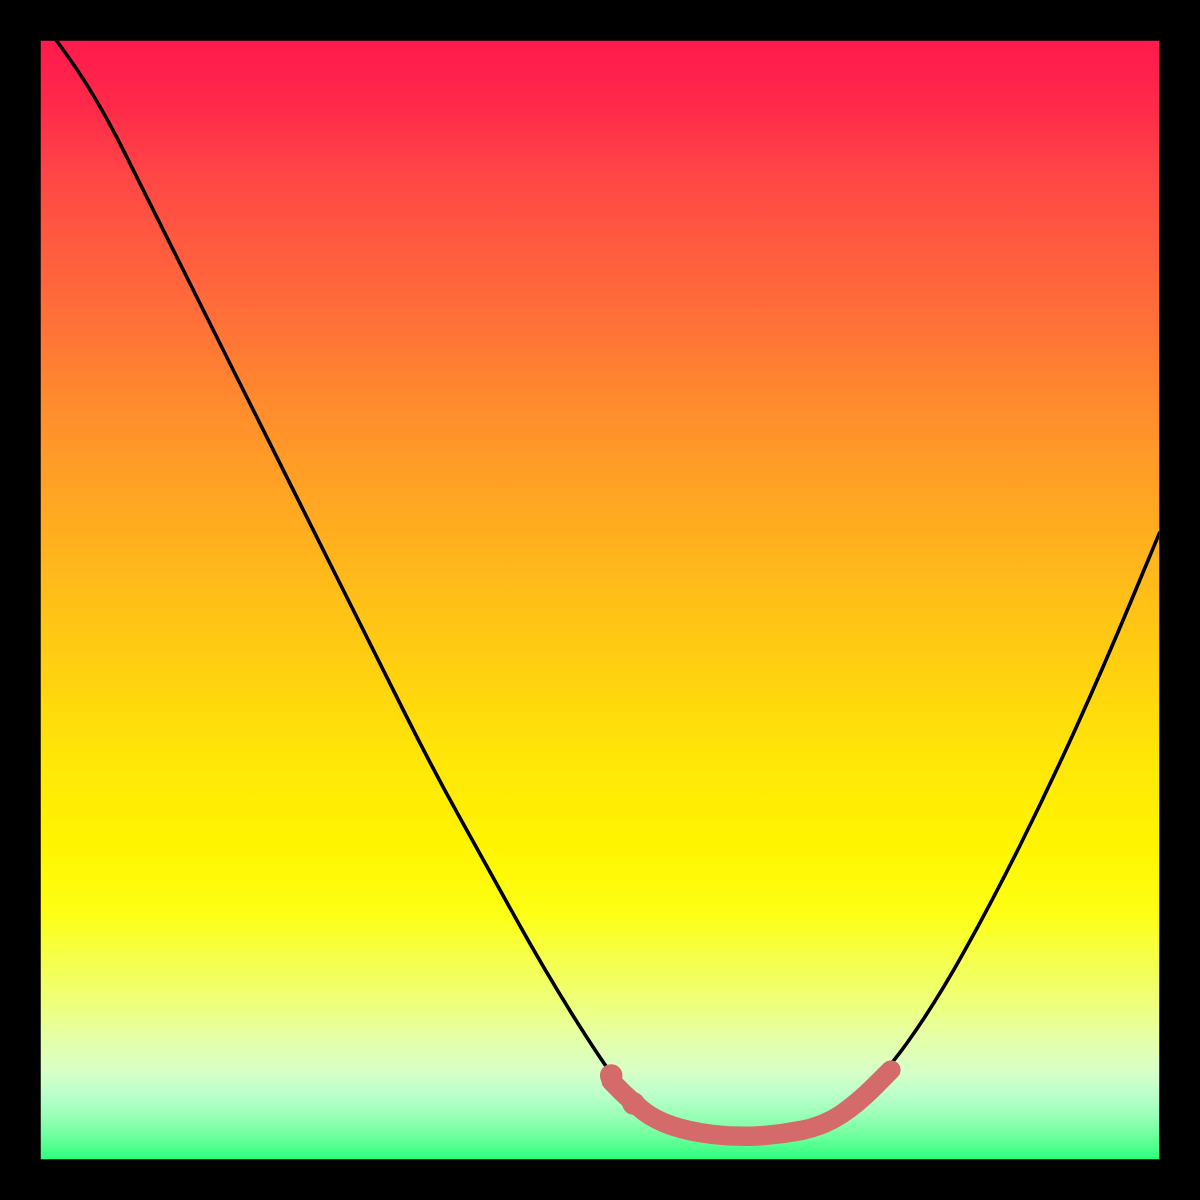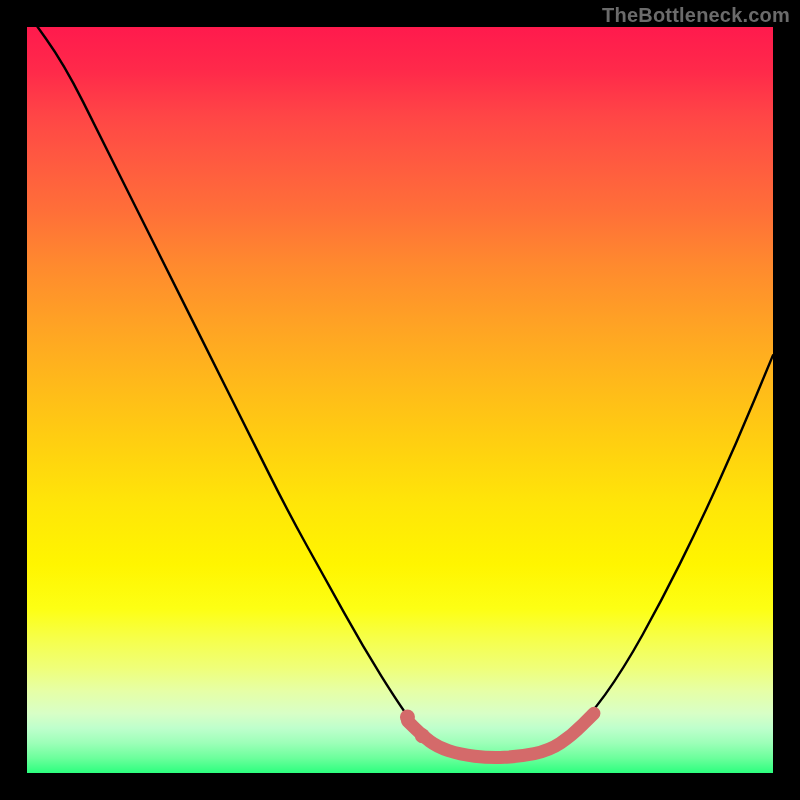--- a/index.html
+++ b/index.html
@@ -70,14 +70,13 @@
     <div class="gradient"></div>
     <svg class="curve" viewBox="0 0 746 746" preserveAspectRatio="none">
       <path id="main-curve" fill="none" stroke="#000" stroke-width="2.4" stroke-linecap="round" stroke-linejoin="round" d="M 0 -14.919999999999959 Q 0 -14.919999999999959 18.650000000000002 11.190000000000055 Q 37.300000000000004 37.30000000000007 55.95 74.60000000000002 Q 74.60000000000001 111.89999999999998 93.25 149.2 Q 111.89999999999999 186.5 130.55 223.79999999999998 Q 149.20000000000002 261.09999999999997 167.85000000000002 298.4 Q 186.5 335.7 205.14999999999998 373 Q 223.79999999999998 410.3 242.45 447.6 Q 261.09999999999997 484.90000000000003 279.75 518.47 Q 298.40000000000003 552.04 317.05 585.6099999999999 Q 335.7 619.18 354.35 649.02 Q 373 678.86 384.19 693.78 Q 395.38 708.7 406.57000000000005 716.1600000000001 Q 417.76000000000005 723.62 432.68 727.35 Q 447.59999999999997 731.08 466.25 731.08 Q 484.90000000000003 731.08 503.54999999999995 727.35 Q 522.1999999999999 723.62 540.8499999999999 708.7 Q 559.5 693.78 578.1500000000001 667.67 Q 596.8000000000001 641.56 615.45 607.99 Q 634.1 574.42 652.75 537.12 Q 671.4 499.82 690.05 458.78999999999996 Q 708.6999999999999 417.76 727.3499999999999 373 L 746 328.23999999999995"></path>
       <path id="highlight-curve" fill="none" stroke="#d46a6a" stroke-width="13" stroke-linecap="round" stroke-linejoin="round" d="M 380.46 693.78 Q 380.46 693.78 387.91999999999996 701.24 Q 395.38 708.7 402.84000000000003 714.2950000000001 Q 410.3 719.89 421.49 723.62 Q 432.67999999999995 727.35 447.59999999999997 729.215 Q 462.52 731.08 477.44 730.3340000000001 Q 492.36 729.588 507.28 726.604 Q 522.1999999999999 723.62 533.39 716.1600000000001 Q 544.58 708.7 555.77 697.51 L 566.96 686.32"></path>
       <g id="highlight-dots">
           <circle cx="380.46" cy="690.05" r="7.5" fill="#d46a6a"></circle>
           <circle cx="395.38" cy="708.7" r="7.5" fill="#d46a6a"></circle>
         </g>
     </svg>
   </div>
-  <div class="branding">TheBottleneck.com</div>
 </div>
 
 </body></html>

